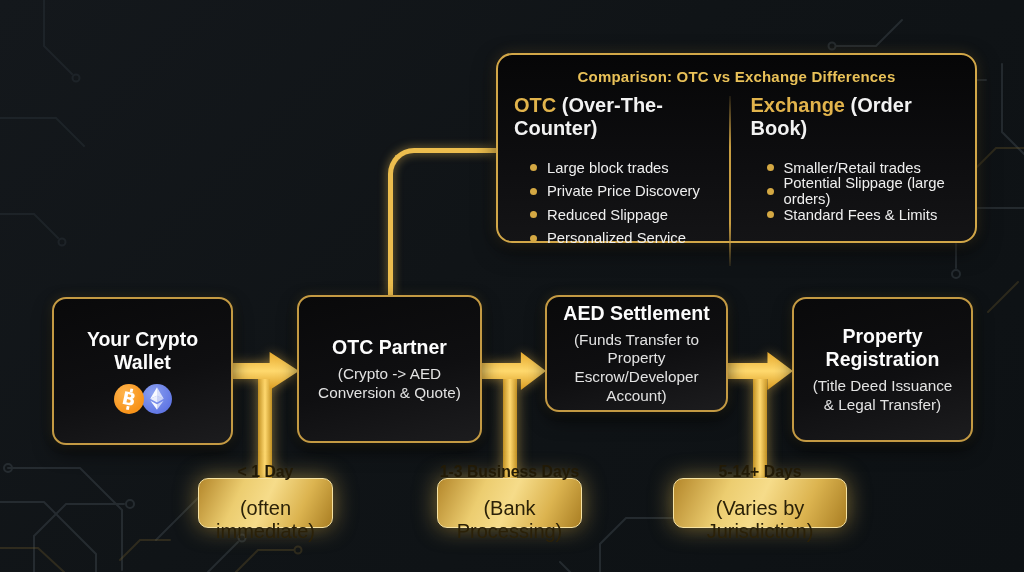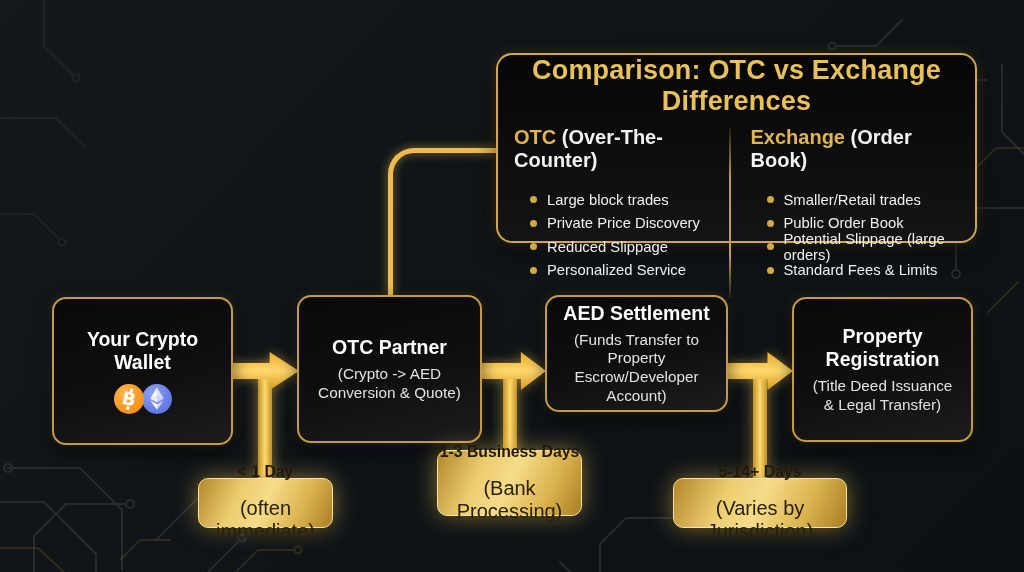--- a/index.html
+++ b/index.html
@@ -12,21 +12,21 @@
 
   
   .comparison{
     position:absolute;left:496px;top:53px;width:481px;height:190px;
     box-sizing:border-box;border:2px solid #d2a748;border-radius:16px;
     background:linear-gradient(180deg,#060607 0%,#0e0e10 60%,#141416 100%);
     box-shadow:0 0 14px rgba(210,167,72,.18),0 8px 22px rgba(0,0,0,.55);
     z-index:4;
   }
   .comp-title{
-    text-align:center;font-weight:bold;font-size:27px;
+    margin-top:13px;text-align:center;font-weight:bold;font-size:15px;
     color:#e9c158;letter-spacing:.2px;
   }
   .comp-cols{display:flex;margin-top:9px;padding:0 14px;}
   .comp-col{flex:1;}
   .comp-col.left{padding-left:2px;max-width:216px;}
   .comp-col.right{padding-left:16px;}
   .comp-heading{font-weight:bold;font-size:20px;color:#f2f2f2;margin-bottom:8px;}
   .comp-heading .gold{color:#e2b44c;}
   .comp-list{list-style:none;margin:16px;padding:0;}
   .comp-list li{display:flex;align-items:center;font-size:14.8px;color:#efefef;height:23.5px;}
@@ -78,21 +78,21 @@
     position:absolute;box-sizing:border-box;border-radius:10px;
     border:1.5px solid #f6e2a2;
     background:linear-gradient(115deg,#b4872b 0%,#eccd70 30%,#f6dc8a 50%,#dcb450 75%,#a97e23 100%);
     box-shadow:0 0 22px rgba(245,205,95,.5),0 3px 9px rgba(0,0,0,.45);
     display:flex;flex-direction:column;align-items:center;justify-content:center;
     text-align:center;z-index:5;gap:7px;
   }
   .pill-main{font-weight:bold;font-size:15.8px;color:#221a06;line-height:1.15;}
   .pill-sub{font-size:20px;color:#2b2108;line-height:1.15;margin-top:9px;}
   #pill-1{left:198px;top:478px;width:135px;height:50px;}
-  #pill-2{left:437px;top:450px;width:145px;height:66px;}
+  #pill-2{left:437px;top:478px;width:145px;height:50px;}
   #pill-3{left:673px;top:478px;width:174px;height:50px;}
 </style>
 </head>
 <body>
 
 <div class="stage">
 
   <svg class="circuit" viewBox="0 0 1024 572" width="1024" height="572">
     <g fill="none" stroke="#3a4248" stroke-width="2" opacity="0.5" stroke-linecap="round">
       <path d="M8,468 h72 l42,42 v60"></path>
@@ -176,24 +176,20 @@
         <div class="comp-heading">
           <span class="gold">Exchange</span><span> (Order Book)</span>
         </div>
         <ul class="comp-list">
           <li>
               <span class="bullet-dot"></span>
               <span>Smaller/Retail trades</span>
             </li>
           <li>
               <span class="bullet-dot"></span>
-              <span>Public Order Book</span>
-            </li>
-          <li>
-              <span class="bullet-dot"></span>
               <span>Potential Slippage (large orders)</span>
             </li>
           <li>
               <span class="bullet-dot"></span>
               <span>Standard Fees &amp; Limits</span>
             </li>
         </ul>
       </div>
     </div>
   </div>

